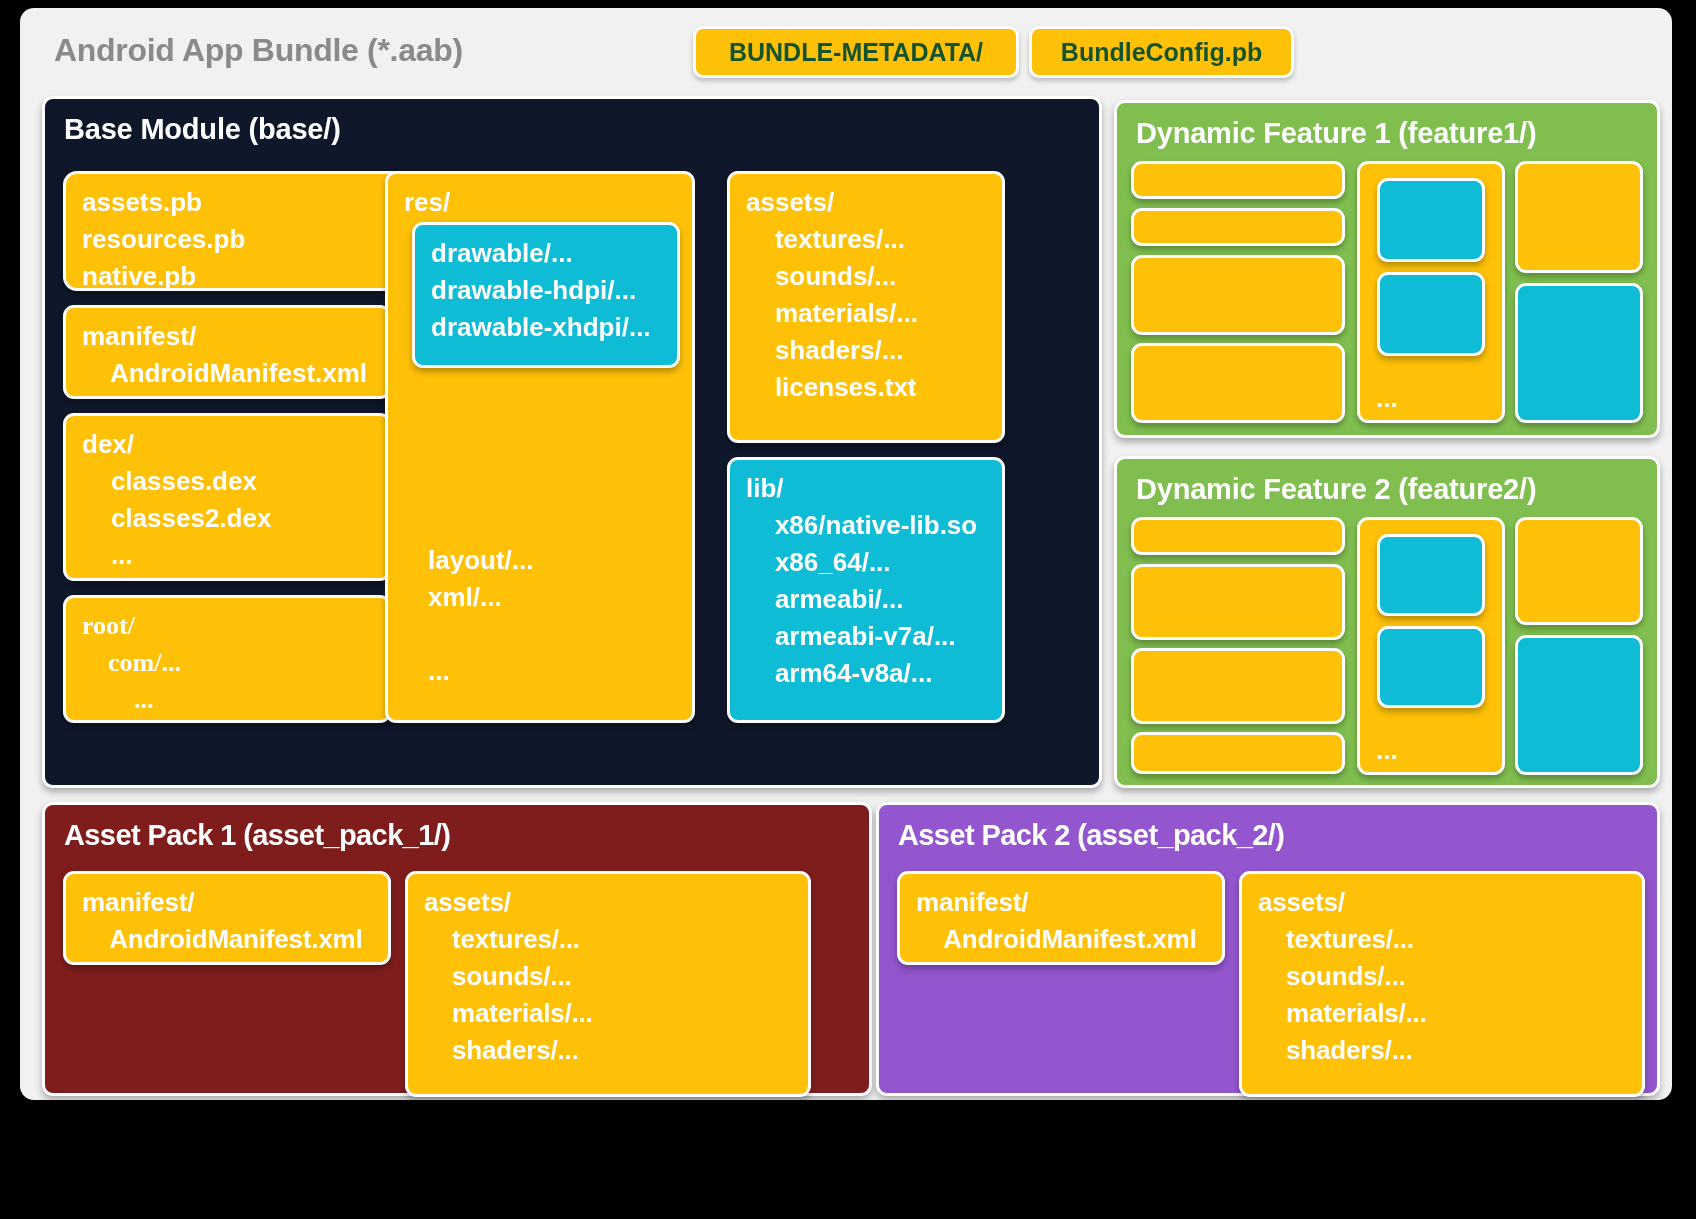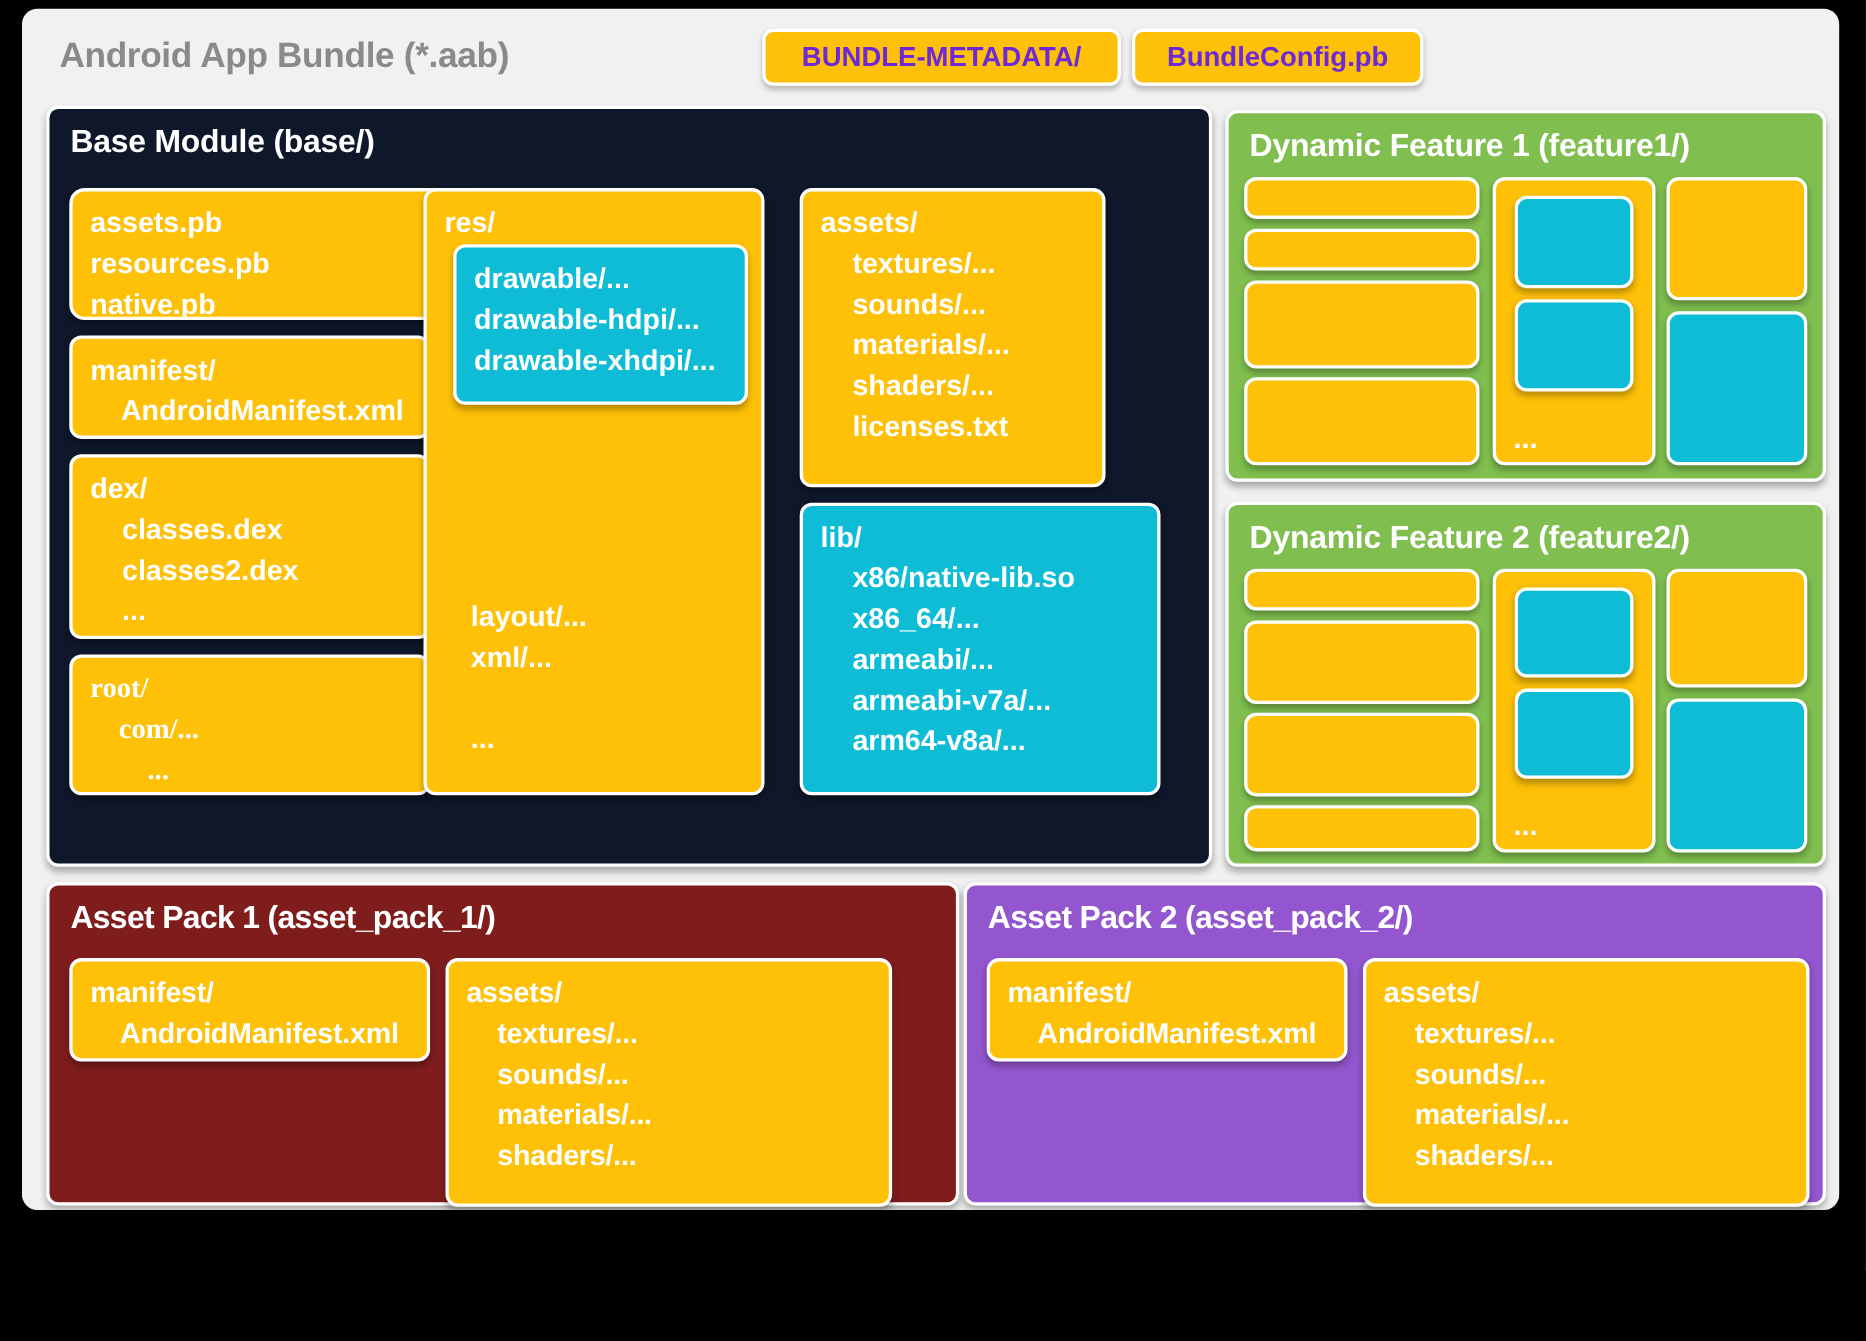--- a/index.html
+++ b/index.html
@@ -32,21 +32,21 @@
     font-weight: bold;
     color: #8a8a8a;
     letter-spacing: -0.3px;
     white-space: nowrap;
   }
 
   
   .pill {
     position: absolute;
     background: #fec108;
-    color: #6d28d9;
+    color: #14532d;
     font-size: 25px;
     font-weight: bold;
     border-radius: 10px;
     border: 3px solid #ffffff;
     display: flex; align-items: center; justify-content: center;
     height: 52px;
     box-shadow: 0 3px 5px rgba(0,0,0,0.22);
     white-space: nowrap;
   }
   #pill-metadata { left: 673px; top: 18px; width: 326px; }
@@ -167,21 +167,21 @@
 
       <div class="box yellow" style="left:682px; top:72px; width:278px; height:272px;">
         <div class="box-text">assets/
     textures/...
     sounds/...
     materials/...
     shaders/...
     licenses.txt</div>
       </div>
 
-      <div class="box cyan" style="left:682px; top:358px; width:328px; height:266px;">
+      <div class="box cyan" style="left:682px; top:358px; width:278px; height:266px;">
         <div class="box-text">lib/
     x86/native-lib.so
     x86_64/...
     armeabi/...
     armeabi-v7a/...
     arm64-v8a/...</div>
       </div>
     </div>
 
     <div class="panel" id="feature1">

